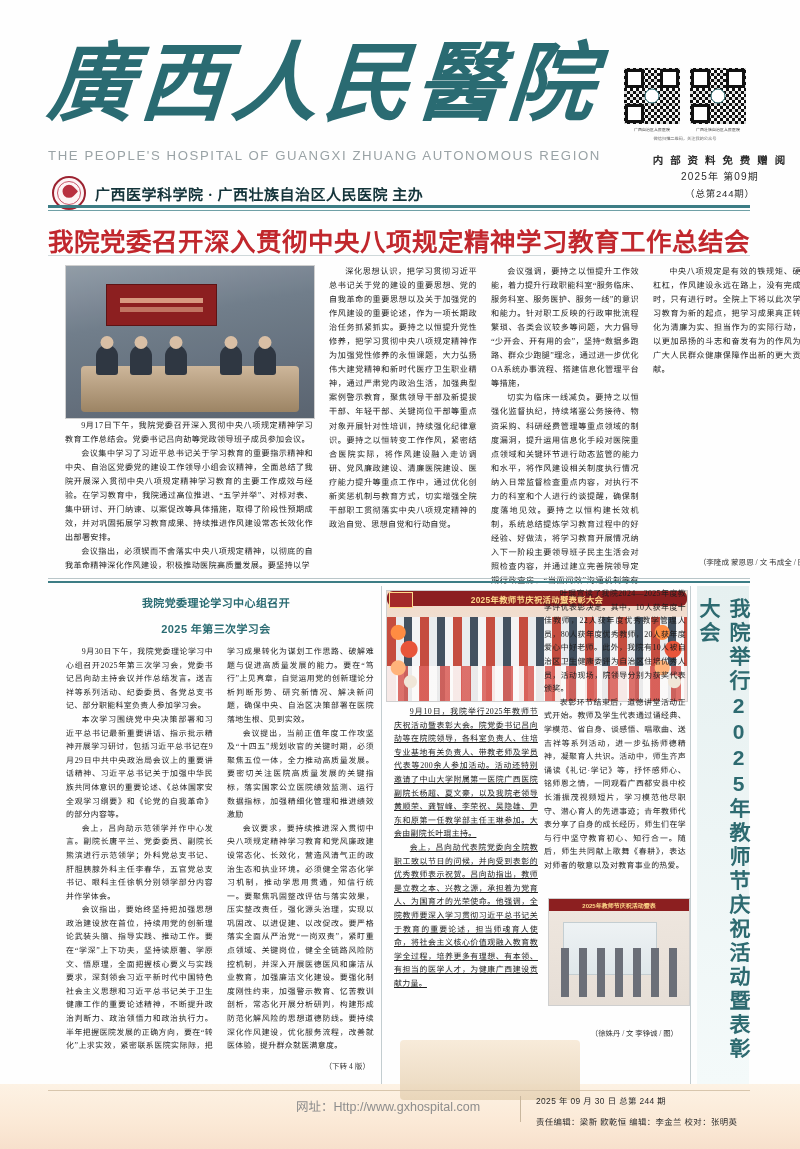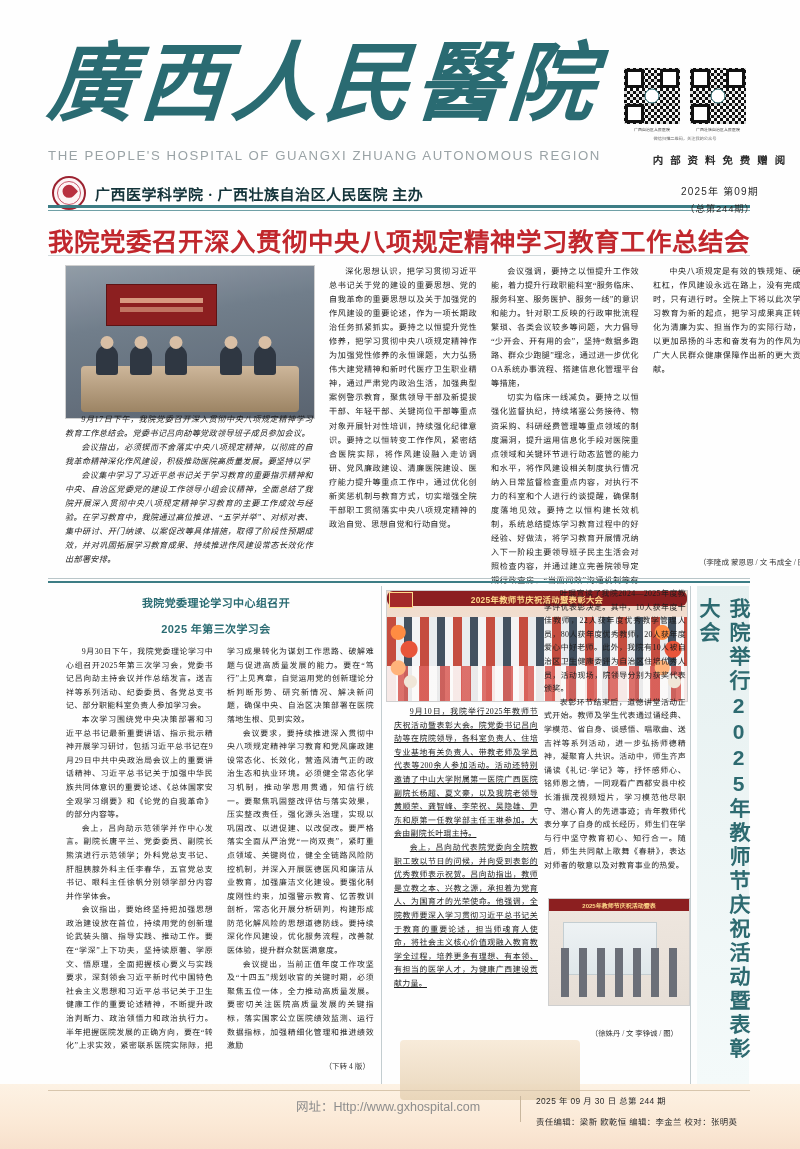--- a/index.html
+++ b/index.html
@@ -165,21 +165,21 @@
   }
   .issue-info {
     position: absolute;
     left: 652px; top: 152px;
     width: 136px;
     text-align: center;
     font-family: "Liberation Sans", sans-serif;
     color: #2a2a2a;
   }
   .issue-line1 { font-size: 10.5px; letter-spacing: 2px; font-weight: 600; }
-  .issue-line2 { font-size: 10px; letter-spacing: 1.2px; margin-top: 16px; }
+  .issue-line2 { font-size: 10px; letter-spacing: 1.2px; margin-top: 1px; }
   .issue-line3 { font-size: 9.5px; letter-spacing: 0.8px; margin-top: 3px; }
 
   
   .lead-headline {
     position: absolute;
     left: 48px; top: 221px;
     width: 702px;
     text-align: center;
     font-family: "Liberation Sans", "DejaVu Sans", sans-serif;
     font-weight: 700;
@@ -248,22 +248,22 @@
     font-size: 8.1px;
     line-height: 14.05px;
     color: #1d1d1d;
     text-align: justify;
     text-justify: inter-character;
     letter-spacing: 0.35px;
   }
   .col-text p { margin: 0; text-indent: 2em; }
 
   .lead-c1 {
-    position:absolute; left:0px; top:148px;
-    width: 248px; height: 158px; font-style: italic;
+    position:absolute; left:0px; top:154px;
+    width: 248px; height: 158px;
   }
   .lead-c2 { position:absolute; left:264px; top:0px; width:148px; height:300px; }
   .lead-c3 { position:absolute; left:426px; top:0px; width:148px; height:300px; }
   .lead-c4 { position:absolute; left:588px; top:0px; width:148px; height:300px; }
   .lead-byline {
     position:absolute; left:588px; top:291px;
     width:160px;
     font-family: "Liberation Serif", "DejaVu Serif", serif;
     font-size: 7.6px; color:#333; text-align:right;
   }
@@ -496,22 +496,22 @@
     <div class="lp-person" style="left:12%"></div>
     <div class="lp-person" style="left:26%"></div>
     <div class="lp-person" style="left:40%"></div>
     <div class="lp-person" style="left:62%"></div>
     <div class="lp-person" style="left:76%"></div>
   </div>
 
   <div class="lead-body">
     <div class="lead-c1 col-text">
       <p>9月17日下午，我院党委召开深入贯彻中央八项规定精神学习教育工作总结会。党委书记吕向劼等党政领导班子成员参加会议。</p>
+      <p>会议集中学习了习近平总书记关于学习教育的重要指示精神和中央、自治区党委党的建设工作领导小组会议精神，全面总结了我院开展深入贯彻中央八项规定精神学习教育的主要工作成效与经验。在学习教育中，我院通过高位推进、“五学并举”、对标对表、集中研讨、开门纳谏、以案促改等具体措施，取得了阶段性预期成效，并对巩固拓展学习教育成果、持续推进作风建设常态长效化作出部署安排。</p>
       <p>会议指出，必须锲而不舍落实中央八项规定精神，以彻底的自我革命精神深化作风建设，积极推动医院高质量发展。要坚持以学</p>
-      <p>会议集中学习了习近平总书记关于学习教育的重要指示精神和中央、自治区党委党的建设工作领导小组会议精神，全面总结了我院开展深入贯彻中央八项规定精神学习教育的主要工作成效与经验。在学习教育中，我院通过高位推进、“五学并举”、对标对表、集中研讨、开门纳谏、以案促改等具体措施，取得了阶段性预期成效，并对巩固拓展学习教育成果、持续推进作风建设常态长效化作出部署安排。</p>
     </div>
     <div class="lead-c2 col-text">
       <p>深化思想认识，把学习贯彻习近平总书记关于党的建设的重要思想、党的自我革命的重要思想以及关于加强党的作风建设的重要论述，作为一项长期政治任务抓紧抓实。要持之以恒提升党性修养，把学习贯彻中央八项规定精神作为加强党性修养的永恒课题，大力弘扬伟大建党精神和新时代医疗卫生职业精神，通过严肃党内政治生活，加强典型案例警示教育，聚焦领导干部及新提拔干部、年轻干部、关键岗位干部等重点对象开展针对性培训，持续强化纪律意识。要持之以恒转变工作作风，紧密结合医院实际，将作风建设融入走访调研、党风廉政建设、清廉医院建设、医疗能力提升等重点工作中，通过优化创新奖惩机制与教育方式，切实增强全院干部职工贯彻落实中央八项规定精神的政治自觉、思想自觉和行动自觉。</p>
     </div>
     <div class="lead-c3 col-text">
       <p>会议强调，要持之以恒提升工作效能，着力提升行政职能科室“服务临床、服务科室、服务医护、服务一线”的意识和能力。针对职工反映的行政审批流程繁琐、各类会议较多等问题，大力倡导“少开会、开有用的会”，坚持“数据多跑路、群众少跑腿”理念，通过进一步优化OA系统办事流程、搭建信息化管理平台等措施，</p>
       <p>切实为临床一线减负。要持之以恒强化监督执纪，持续堵塞公务接待、物资采购、科研经费管理等重点领域的制度漏洞，提升运用信息化手段对医院重点领域和关键环节进行动态监管的能力和水平，将作风建设相关制度执行情况纳入日常监督检查重点内容，对执行不力的科室和个人进行约谈提醒，确保制度落地见效。要持之以恒构建长效机制，系统总结提炼学习教育过程中的好经验、好做法，将学习教育开展情况纳入下一阶段主要领导班子民主生活会对照检查内容，并通过建立完善院领导定期行政查房、“当面问效”沟通机制等有效的举措固定下来、长期坚持。同时，充分利用好新设立的“书记、院长信箱”，广泛听取各方面的意见和建议。此外，要建立健全问题整改长效机制，深度程跟踪，强化预防，持续巩固拓展学习教育成果，推动医院作风建设不断向纵深发展。</p>
     </div>
     <div class="lead-c4 col-text">
       <p>中央八项规定是有效的铁规矩、硬杠杠，作风建设永远在路上，没有完成时，只有进行时。全院上下将以此次学习教育为新的起点，把学习成果真正转化为清廉为实、担当作为的实际行动，以更加昂扬的斗志和奋发有为的作风为广大人民群众健康保障作出新的更大贡献。</p>
@@ -526,22 +526,22 @@
     <div>我院党委理论学习中心组召开</div>
     <div>2025 年第三次学习会</div>
   </div>
 
   <div class="sec-body">
     <div class="col-text">
       <p>9月30日下午，我院党委理论学习中心组召开2025年第三次学习会，党委书记吕向劼主持会议并作总结发言。送吉祥等系列活动、纪委委员、各党总支书记、部分职能科室负责人参加学习会。</p>
       <p>本次学习围绕党中央决策部署和习近平总书记最新重要讲话、指示批示精神开展学习研讨，包括习近平总书记在9月29日中共中央政治局会议上的重要讲话精神、习近平总书记关于加强中华民族共同体意识的重要论述、《总体国家安全观学习纲要》和《论党的自我革命》的部分内容等。</p>
       <p>会上，吕向劼示范领学并作中心发言。副院长唐平兰、党委委员、副院长熊滨进行示范领学；外科党总支书记、肝胆胰腺外科主任李春华，五官党总支书记、眼科主任徐帆分别领学部分内容并作学体会。</p>
       <p>会议指出，要始终坚持把加强思想政治建设放在首位，持续用党的创新理论武装头脑、指导实践、推动工作。要在“学深”上下功夫，坚持读原著、学原文、悟原理，全面把握核心要义与实践要求，深刻领会习近平新时代中国特色社会主义思想和习近平总书记关于卫生健康工作的重要论述精神，不断提升政治判断力、政治领悟力和政治执行力。半年把握医院发展的正确方向，要在“转化”上求实效，紧密联系医院实际际，把学习成果转化为谋划工作思路、破解难题与促进高质量发展的能力。要在“笃行”上见真章，自觉运用党的创新理论分析判断形势、研究新情况、解决新问题，确保中央、自治区决策部署在医院落地生根、见到实效。</p>
+      <p>会议提出，当前正值年度工作攻坚及“十四五”规划收官的关键时期，必须聚焦五位一体，全力推动高质量发展。要密切关注医院高质量发展的关键指标，落实国家公立医院绩效监测、运行数据指标，加强精细化管理和推进绩效激励</p>
       <p>会议要求，要持续推进深入贯彻中央八项规定精神学习教育和党风廉政建设常态化、长效化，营造风清气正的政治生态和执业环境。必须健全常态化学习机制，推动学思用贯通，知信行统一。要聚焦巩固整改评估与落实效果，压实整改责任，强化源头治理，实现以巩固改、以进促建、以改促改。要严格落实全面从严治党“一岗双责”，紧盯重点领域、关键岗位，健全全链路风险防控机制，并深入开展医德医风和廉洁从业教育，加强廉洁文化建设。要强化制度刚性约束，加强警示教育、忆苦教训剖析，常态化开展分析研判，构建形成防范化解风险的思想道德防线。要持续深化作风建设，优化服务流程，改善就医体验，提升群众就医满意度。</p>
-      <p>会议提出，当前正值年度工作攻坚及“十四五”规划收官的关键时期，必须聚焦五位一体，全力推动高质量发展。要密切关注医院高质量发展的关键指标，落实国家公立医院绩效监测、运行数据指标，加强精细化管理和推进绩效激励</p>
     </div>
   </div>
   <div class="contd">（下转 4 版）</div>
 
   <div class="vdiv a"></div>
   <div class="vdiv b"></div>
 
   <div class="td-photo1">
     <div class="td-banner">2025年教师节庆祝活动暨表彰大会</div>
     <div class="td-badge"></div>

